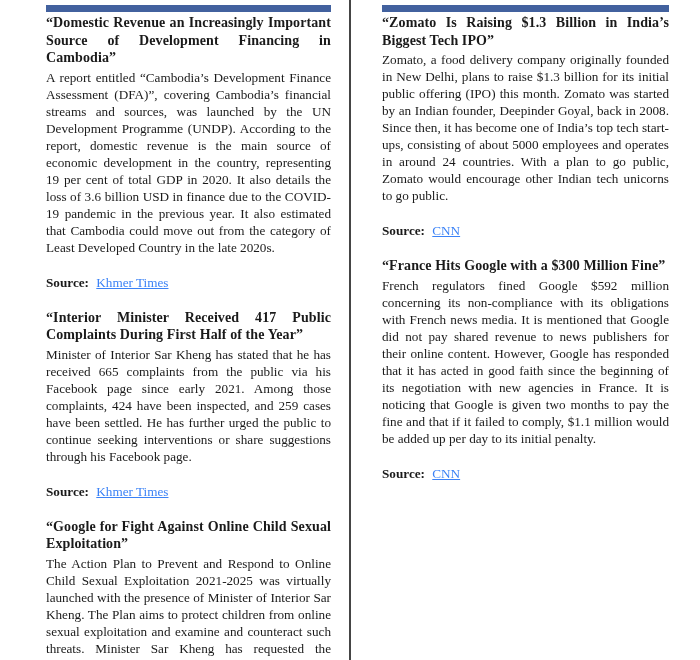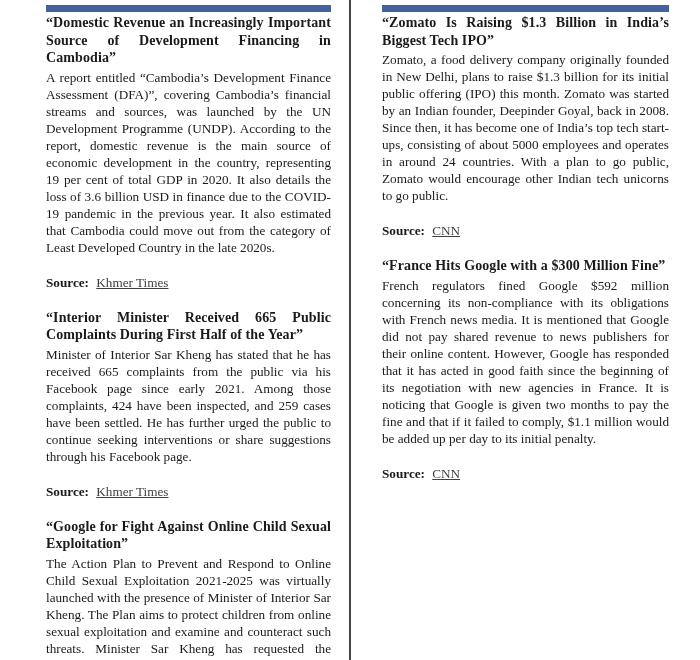--- a/index.html
+++ b/index.html
@@ -45,21 +45,21 @@
     text-align: justify;
     margin: 2px 0 0 0;
   }
   .source-line {
     font-size: 13.2px;
     line-height: 17px;
     margin: 18px 0 0 0;
   }
   .source-label { font-weight: bold; }
   .source-link {
-    color: #404040;
+    color: #3b82f6;
     margin-left: 4px;
     cursor: pointer;
   }
 </style>
 </head>
 <body>
 
 <div class="page">
 
   <div class="divider"></div>
@@ -70,21 +70,21 @@
     <div class="article first">
       <h2 class="article-title">“Domestic Revenue an Increasingly Important Source of Development Financing in Cambodia”</h2>
       <p class="article-body">A report entitled “Cambodia’s Development Finance Assessment (DFA)”, covering Cambodia’s financial streams and sources, was launched by the UN Development Programme (UNDP). According to the report, domestic revenue is the main source of economic development in the country, representing 19 per cent of total GDP in 2020. It also details the loss of 3.6 billion USD in finance due to the COVID-19 pandemic in the previous year. It also estimated that Cambodia could move out from the category of Least Developed Country in the late 2020s.</p>
       <p class="source-line">
         <span class="source-label">Source:</span>
         <a class="source-link" href="#">Khmer Times</a>
       </p>
     </div>
 
     <div class="article">
-      <h2 class="article-title">“Interior Minister Received 665 Public Complaints During First Half of the Year”</h2>
+      <h2 class="article-title">“Interior Minister Received 417 Public Complaints During First Half of the Year”</h2>
       <p class="article-body">Minister of Interior Sar Kheng has stated that he has received 665 complaints from the public via his Facebook page since early 2021. Among those complaints, 424 have been inspected, and 259 cases have been settled. He has further urged the public to continue seeking interventions or share suggestions through his Facebook page.</p>
       <p class="source-line">
         <span class="source-label">Source:</span>
         <a class="source-link" href="#">Khmer Times</a>
       </p>
     </div>
 
     <div class="article">
       <h2 class="article-title">“Google for Fight Against Online Child Sexual Exploitation”</h2>
       <p class="article-body">The Action Plan to Prevent and Respond to Online Child Sexual Exploitation 2021-2025 was virtually launched with the presence of Minister of Interior Sar Kheng. The Plan aims to protect children from online sexual exploitation and examine and counteract such threats. Minister Sar Kheng has requested the Cambodia National Council for Children, Ministry of</p>

